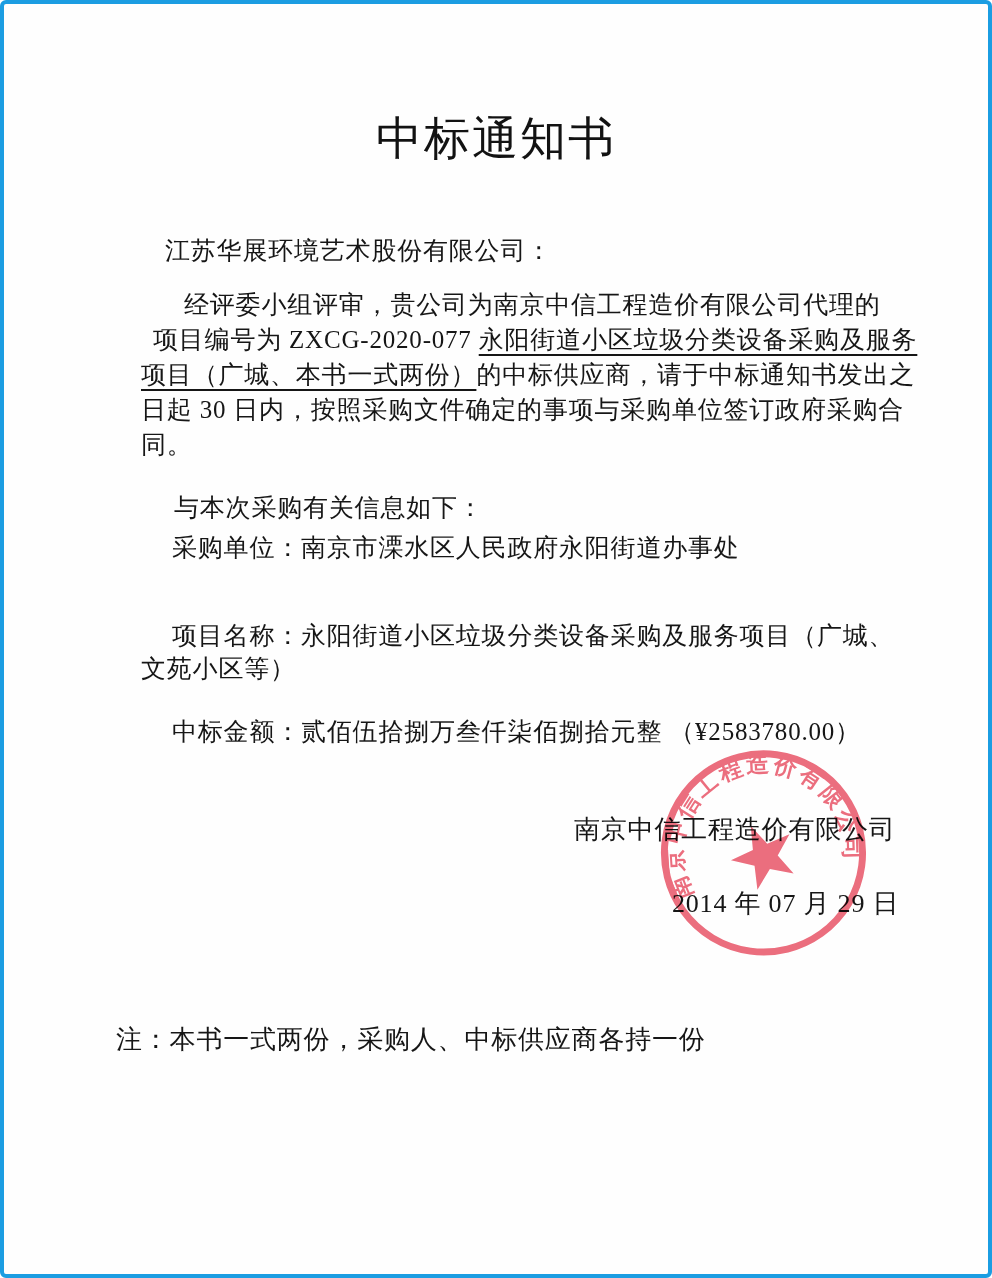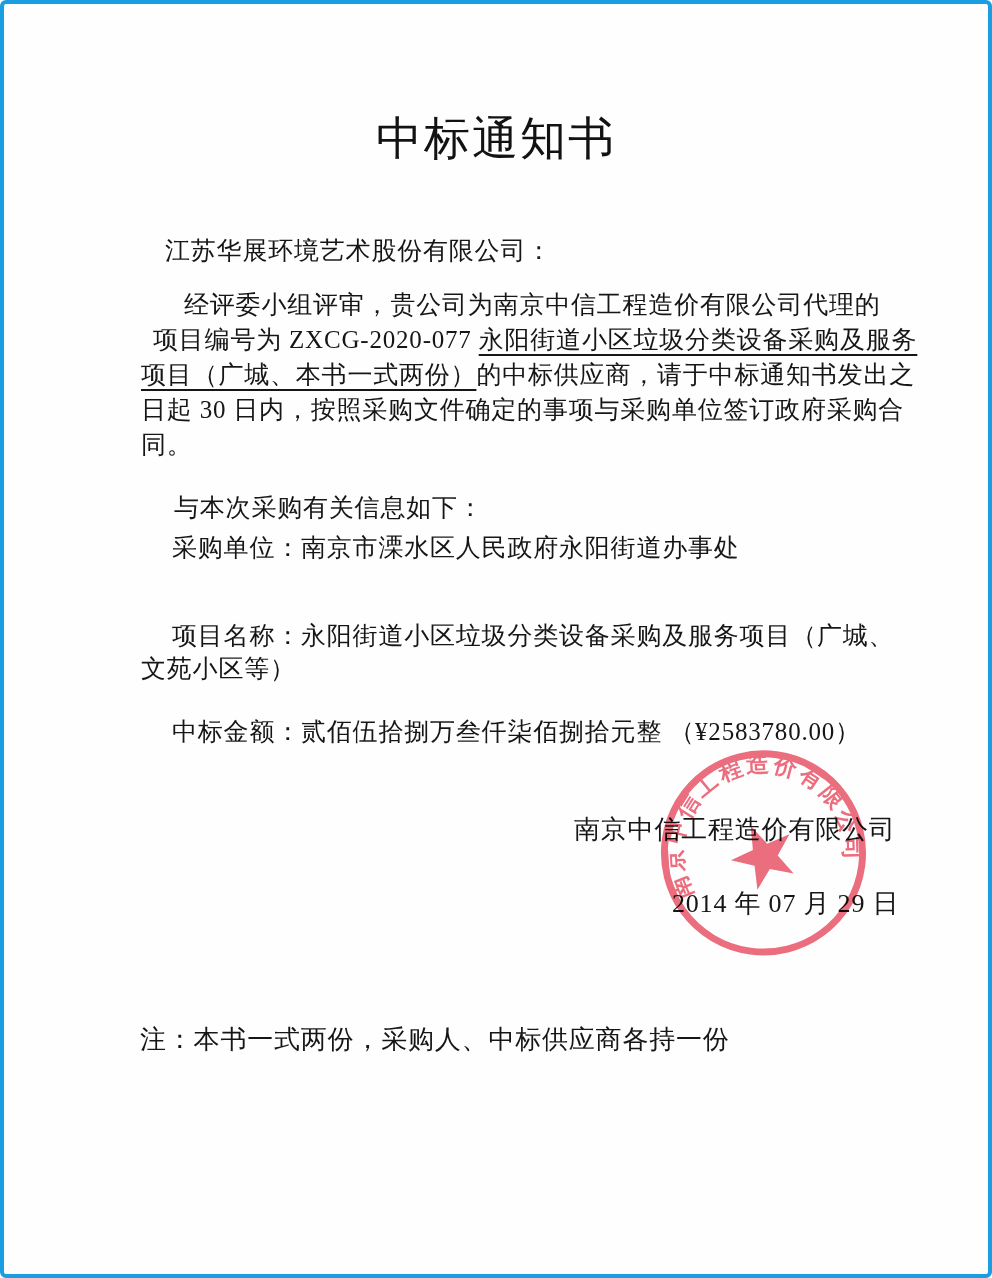--- a/index.html
+++ b/index.html
@@ -82,21 +82,21 @@
   <div class="ln" style="left:168px; top:616px;text-align:center;">项目名称：永阳街道小区垃圾分类设备采购及服务项目（广城、</div>
 
   <div class="ln" style="left:137px; top:649px;">文苑小区等）</div>
 
   <div class="ln" style="left:168px; top:684px;margin-top:28px;">中标金额：贰佰伍拾捌万叁仟柒佰捌拾元整 （¥2583780.00）</div>
 
   <div class="ln" style="left:570px; top:810px; font-size:26px;">南京中信工程造价有限公司</div>
 
   <div class="ln" style="left:668px; top:884px; font-size:26px;">2014 年 07 月 29 日</div>
 
-  <div class="ln" style="left:112px; top:1020px; font-size:26px;margin-left:24px;">注：本书一式两份，采购人、中标供应商各持一份</div>
+  <div class="ln" style="left:112px; top:1020px; font-size:26px;">注：本书一式两份，采购人、中标供应商各持一份</div>
 
   <div class="stamp">
     <svg viewBox="0 0 220 220" xmlns="http://www.w3.org/2000/svg">
       <circle cx="110" cy="112" r="100" fill="none" stroke="#e8495e" stroke-width="7"></circle>
       <path id="seal-arc" d="M 32.9 140 A 82 82 0 1 1 187.1 140" fill="none"></path>
       <text class="seal-arc-text" fill="#e8495e">
         <textPath href="#seal-arc" startOffset="4">南京中信工程造价有限公司</textPath>
       </text>
       <polygon transform="rotate(-10 110 116)" points="110,82 117.9,105.1 142.3,105.5 122.8,120.2 130,143.5 110,129.5 90,143.5 97.2,120.2 77.7,105.5 102.1,105.1" fill="#e8495e"></polygon>
     </svg>

